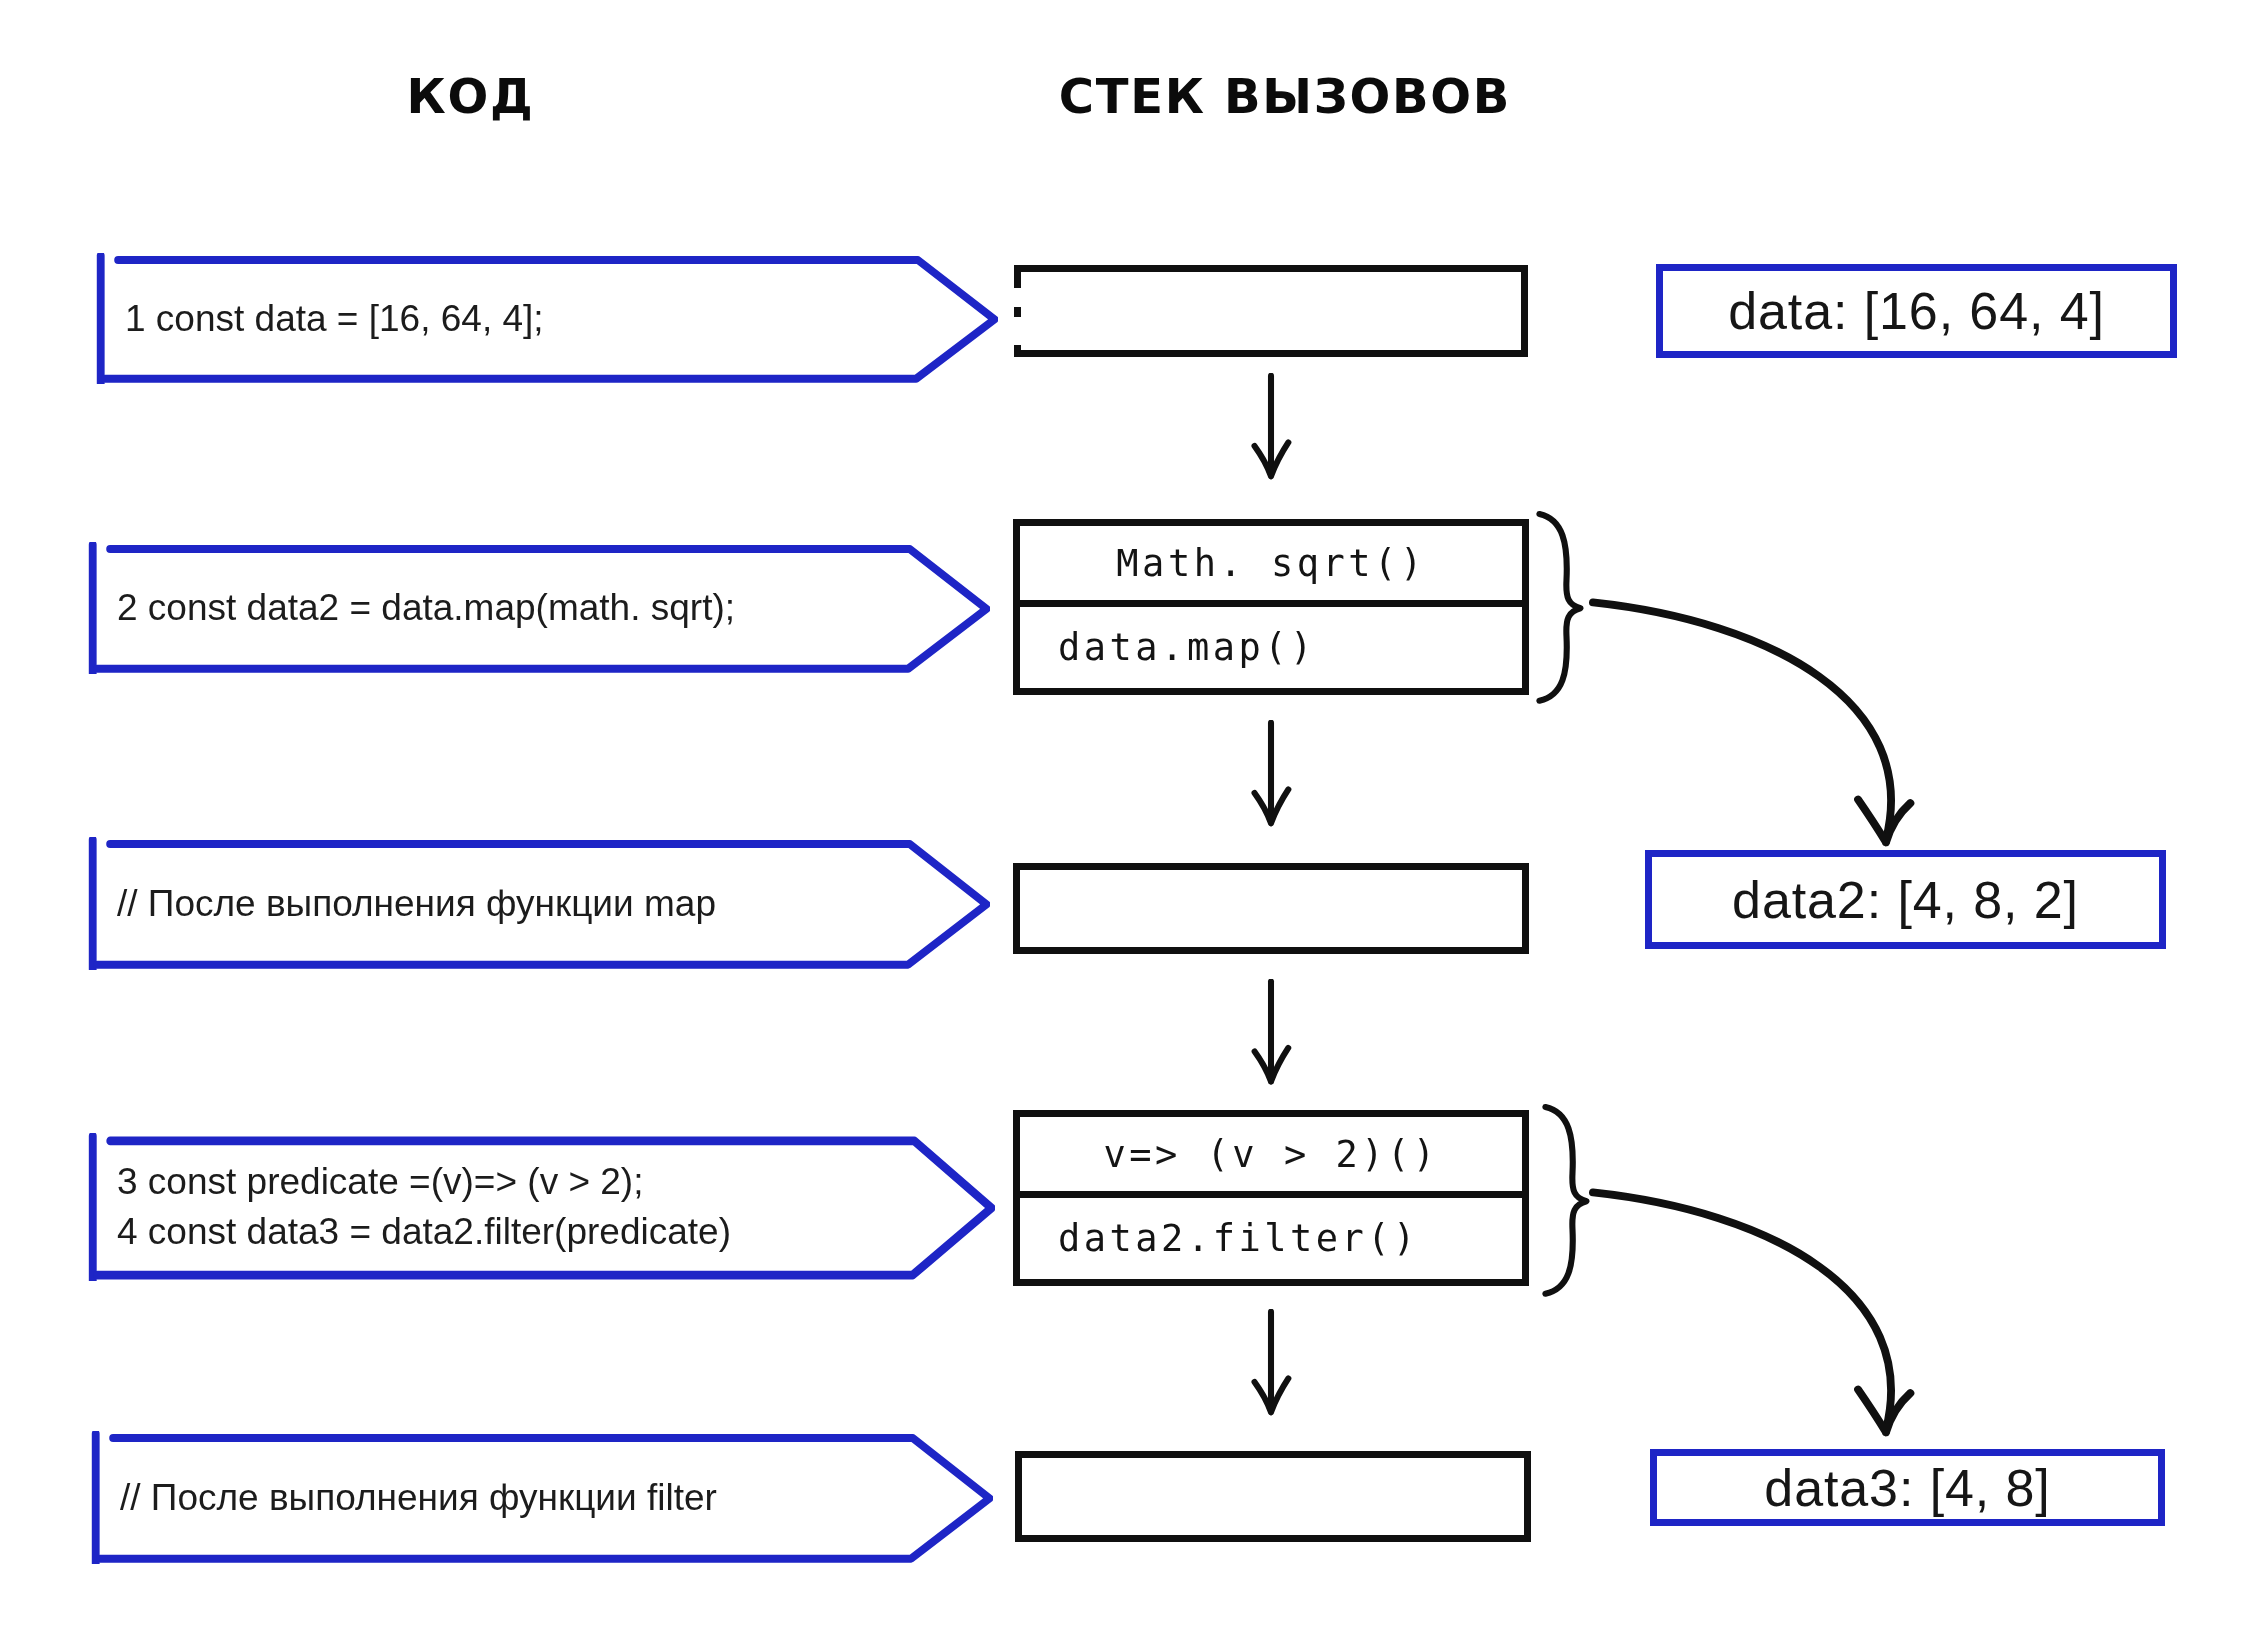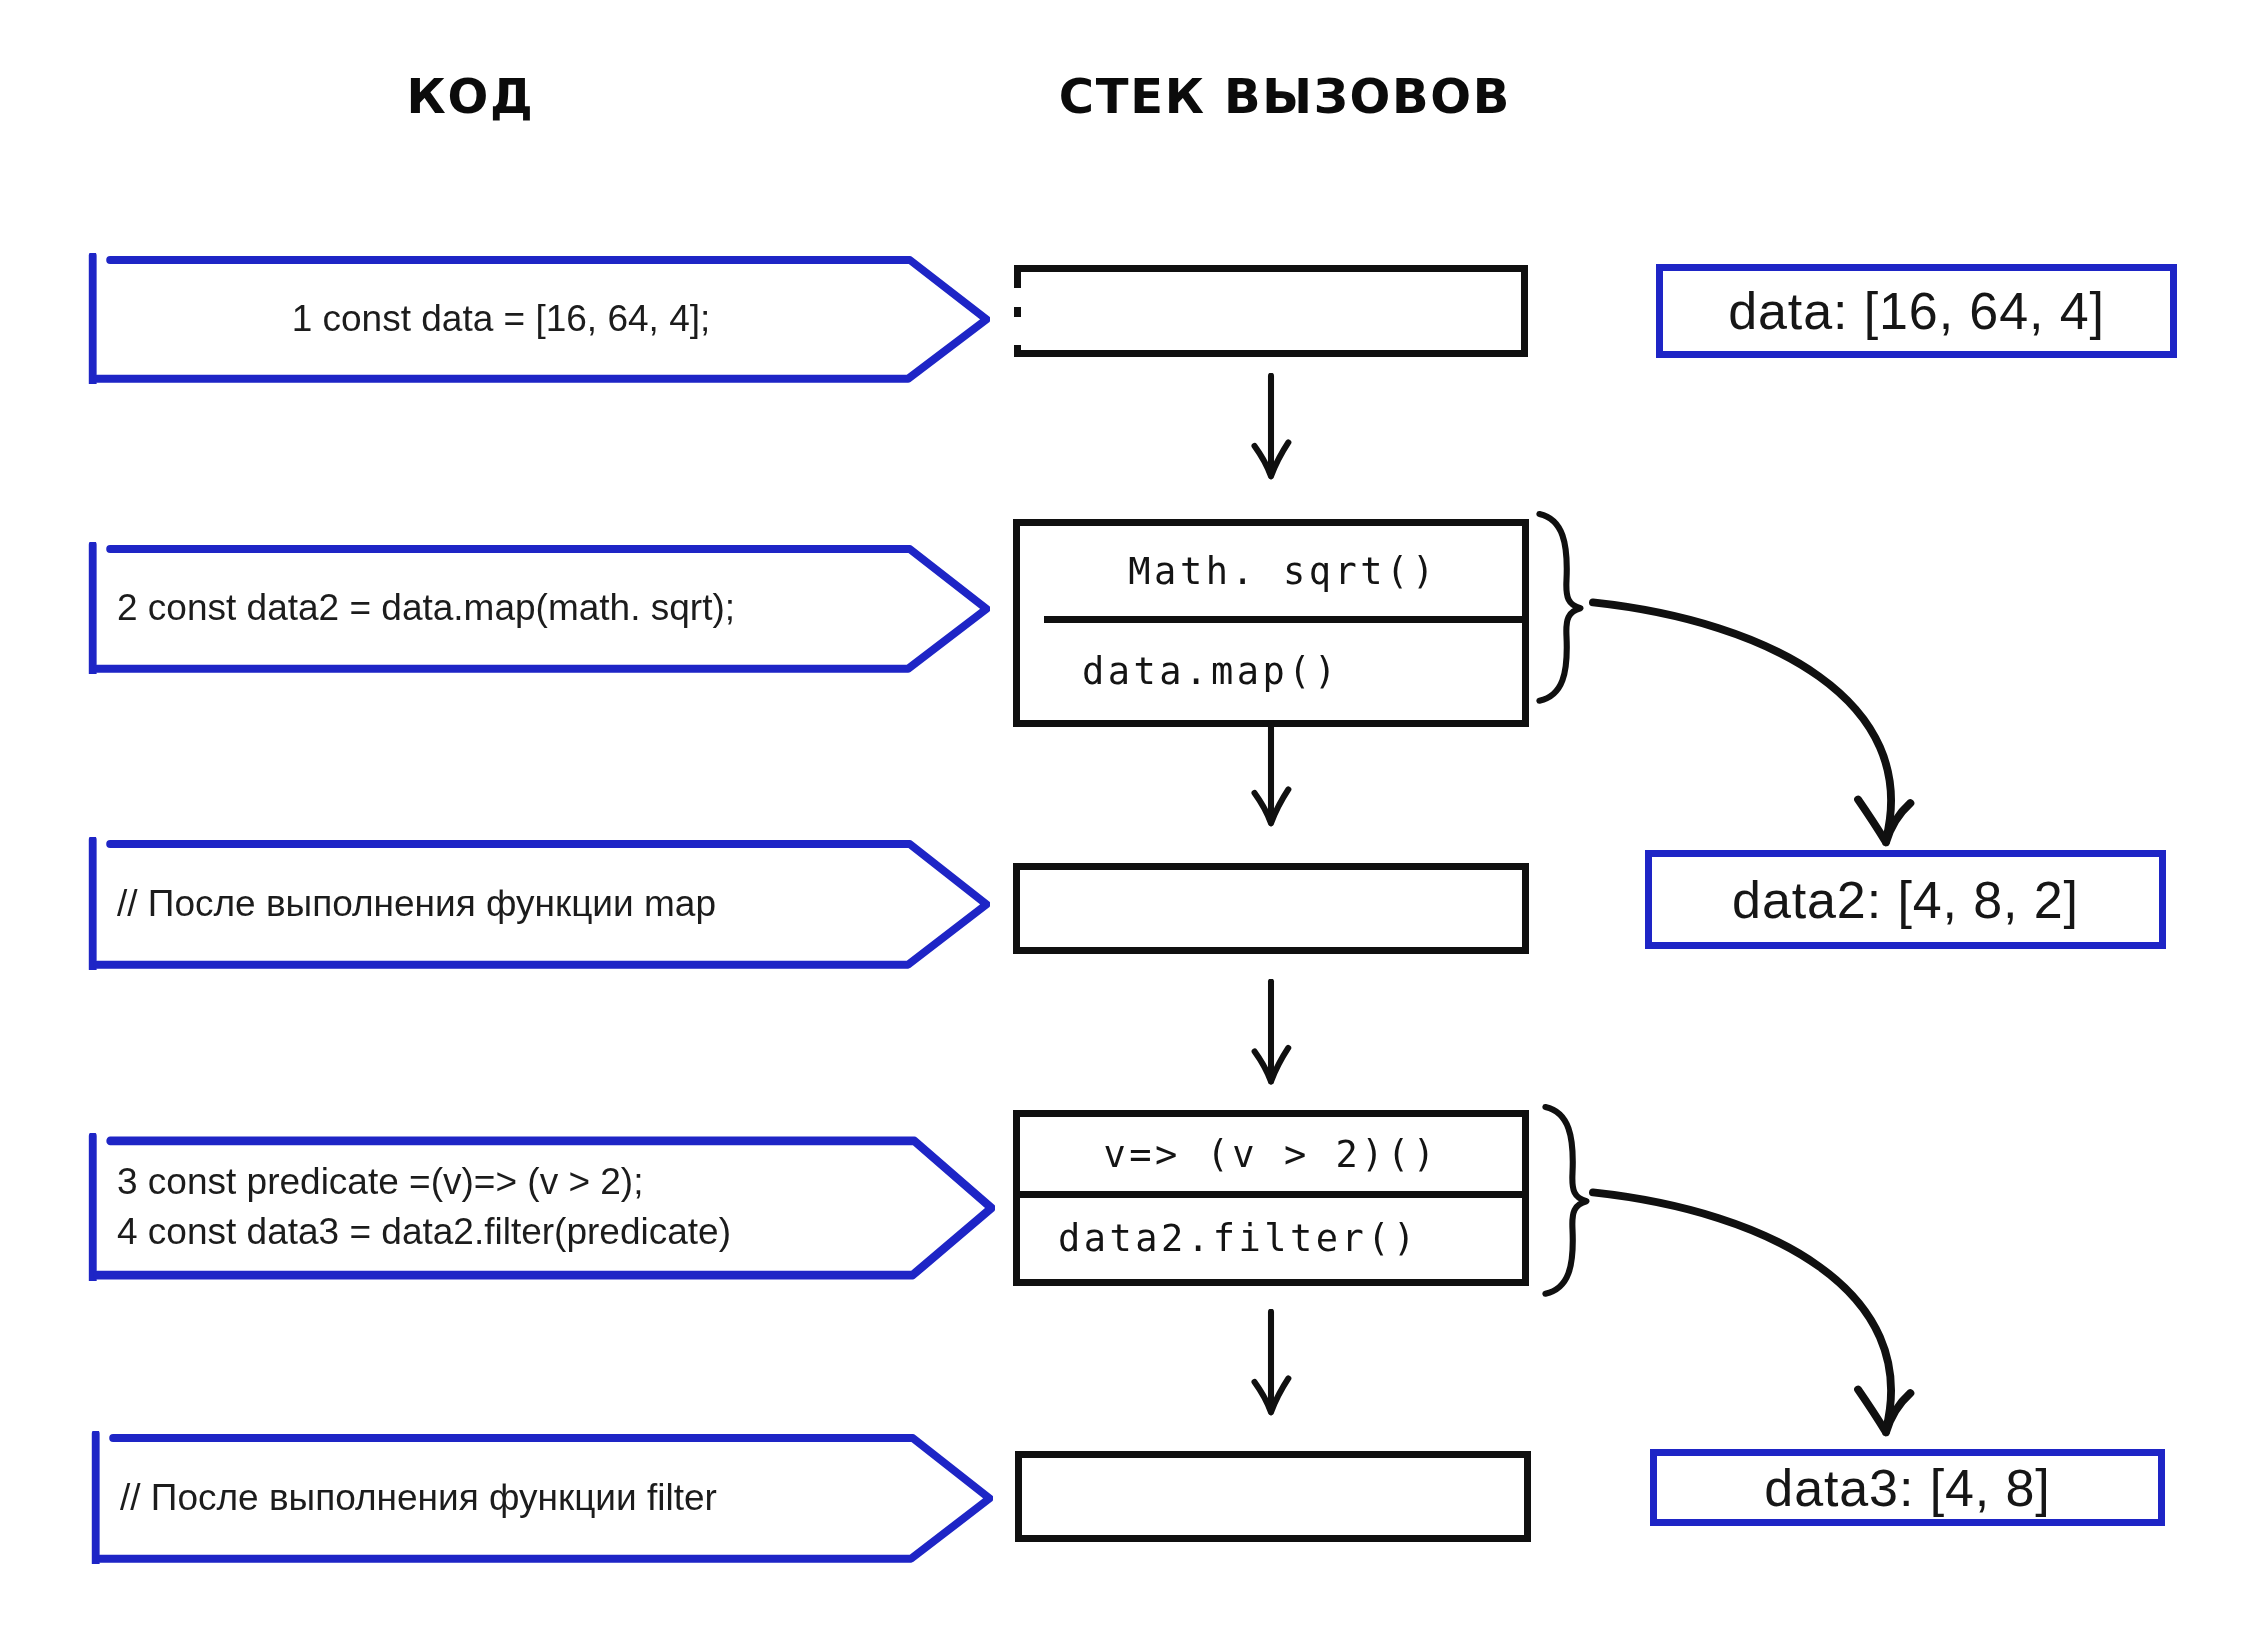--- a/index.html
+++ b/index.html
@@ -32,21 +32,21 @@
   .connector{position:absolute;}
 </style>
 </head>
 <body>
 
 <div class="canvas">
 
   <div class="hdr" style="left:296px;width:349px;">КОД</div>
   <div class="hdr" style="left:980px;width:610px;">СТЕК ВЫЗОВОВ</div>
 
-  <div class="code-arrow" style="left:84px;top:253px;width:906px;height:131px;text-align:center;">
+  <div class="code-arrow" style="left:92px;top:253px;width:906px;height:131px;">
     <svg viewBox="0 0 1040 150" preserveAspectRatio="none">
       <path class="blue-stroke" stroke-width="9" d="M10,3 L10,149"></path>
       <path class="blue-stroke" stroke-width="9" d="M30,8 L948,8 L1036,76 L946,144 L15,144"></path>
     </svg>
     <div class="code-text">
       <div>1 const data = [16, 64, 4];</div>
     </div>
   </div>
 
   <div class="stack-box" style="left:1014px;top:265px;width:514px;height:92px;">
@@ -66,21 +66,21 @@
   <div class="code-arrow" style="left:84px;top:542px;width:906px;height:132px;">
     <svg viewBox="0 0 1040 150" preserveAspectRatio="none">
       <path class="blue-stroke" stroke-width="9" d="M10,3 L10,149"></path>
       <path class="blue-stroke" stroke-width="9" d="M30,8 L948,8 L1036,76 L946,144 L15,144"></path>
     </svg>
     <div class="code-text">
       <div>2 const data2 = data.map(math. sqrt);</div>
     </div>
   </div>
 
-  <div class="stack-box" style="left:1013px;top:519px;width:516px;height:208px;padding-left:24px;">
+  <div class="stack-box" style="left:1013px;top:519px;width:516px;height:176px;">
     <div class="cell top">Math. sqrt()</div>
     <div class="cell bottom">data.map()</div>
   </div>
 
   <svg class="connector" style="left:1535px;top:507px;" width="49" height="199" viewBox="0 0 56 228">
     <path class="ink-stroke" stroke-width="7" d="M5,8 C32,14 38,42 36,84 C35,104 38,112 52,116 C38,120 35,128 36,148 C38,190 32,216 5,222"></path>
   </svg>
 
   <svg class="connector" style="left:1579px;top:571px;" width="375" height="301" viewBox="0 0 430 345">
     <path class="ink-stroke" stroke-width="9" d="M16,36 C220,58 392,150 352,308"></path>

